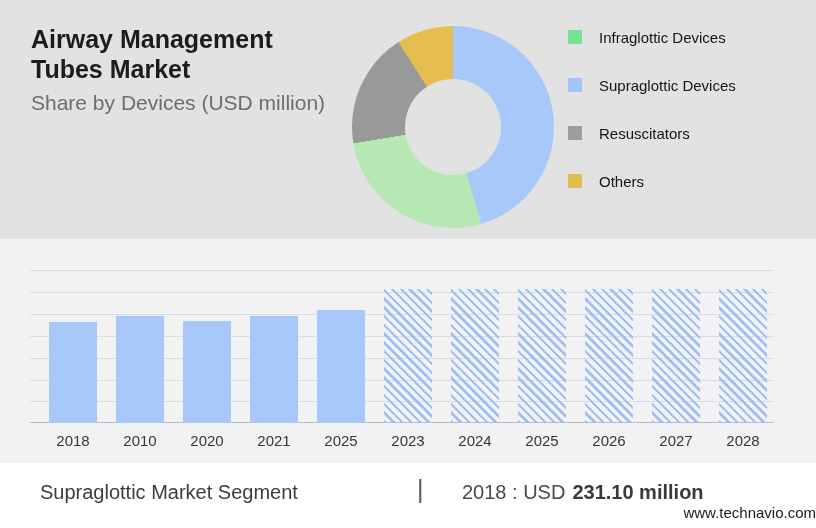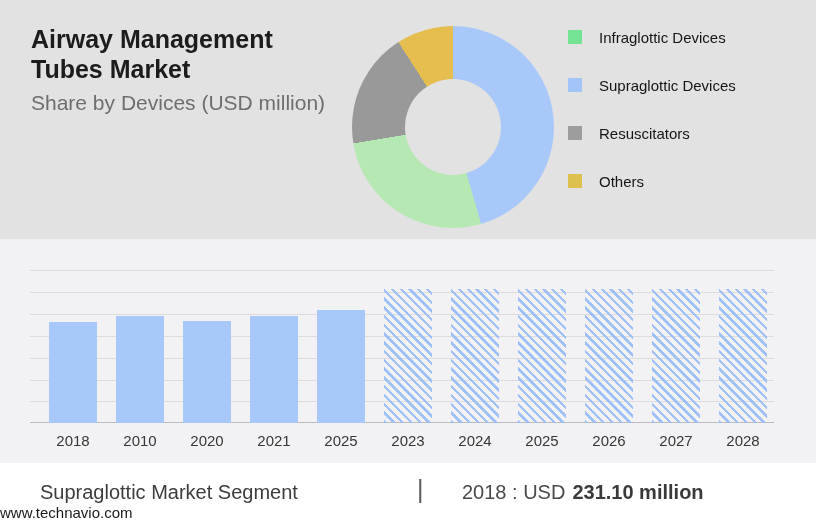--- a/index.html
+++ b/index.html
@@ -31,21 +31,21 @@
               rgba(154,190,247,0.95) 0px, rgba(154,190,247,0.95) 2.4px,
               rgba(242,242,244,0) 2.4px, rgba(242,242,244,0) 6.2px);}
   .xlabel{position:absolute;top:193px;width:66px;text-align:center;font-size:15px;color:#373737;}
 
   
   .bottom{position:absolute;left:0;top:463px;width:816px;height:65px;background:#ffffff;}
   .seg-label{position:absolute;left:40px;top:18px;font-size:20px;color:#3d3d3d;}
   .sep{position:absolute;left:417px;top:12px;font-size:25px;color:#5a5a5a;}
   .val{position:absolute;left:462px;top:18px;font-size:20px;color:#4a4a4a;white-space:nowrap;text-align:center;}
   .val b{color:#3a3a3a;font-weight:700;margin-left:7px;}
-  .url{position:absolute;left:0;top:41px;width:100%;text-align:left;font-size:15px;color:#1a1a1a;}
+  .url{position:absolute;left:0;top:41px;width:100%;text-align:right;font-size:15px;color:#1a1a1a;}
 </style>
 </head>
 <body>
 
 <div class="canvas">
 
   <div class="top">
     <div class="title">Airway Management Tubes Market</div>
     <div class="subtitle">Share by Devices (USD million)</div>
 

